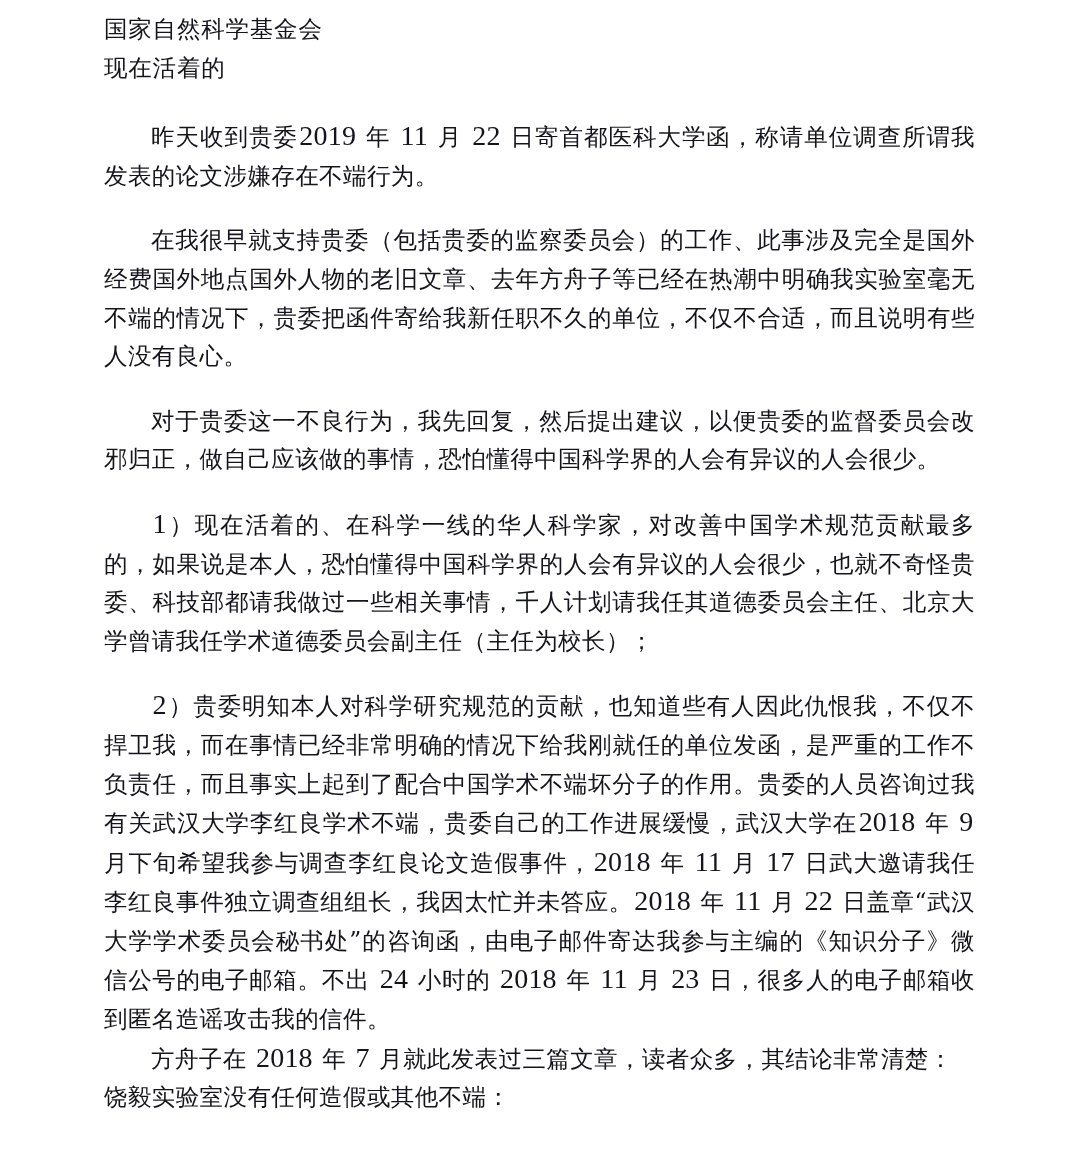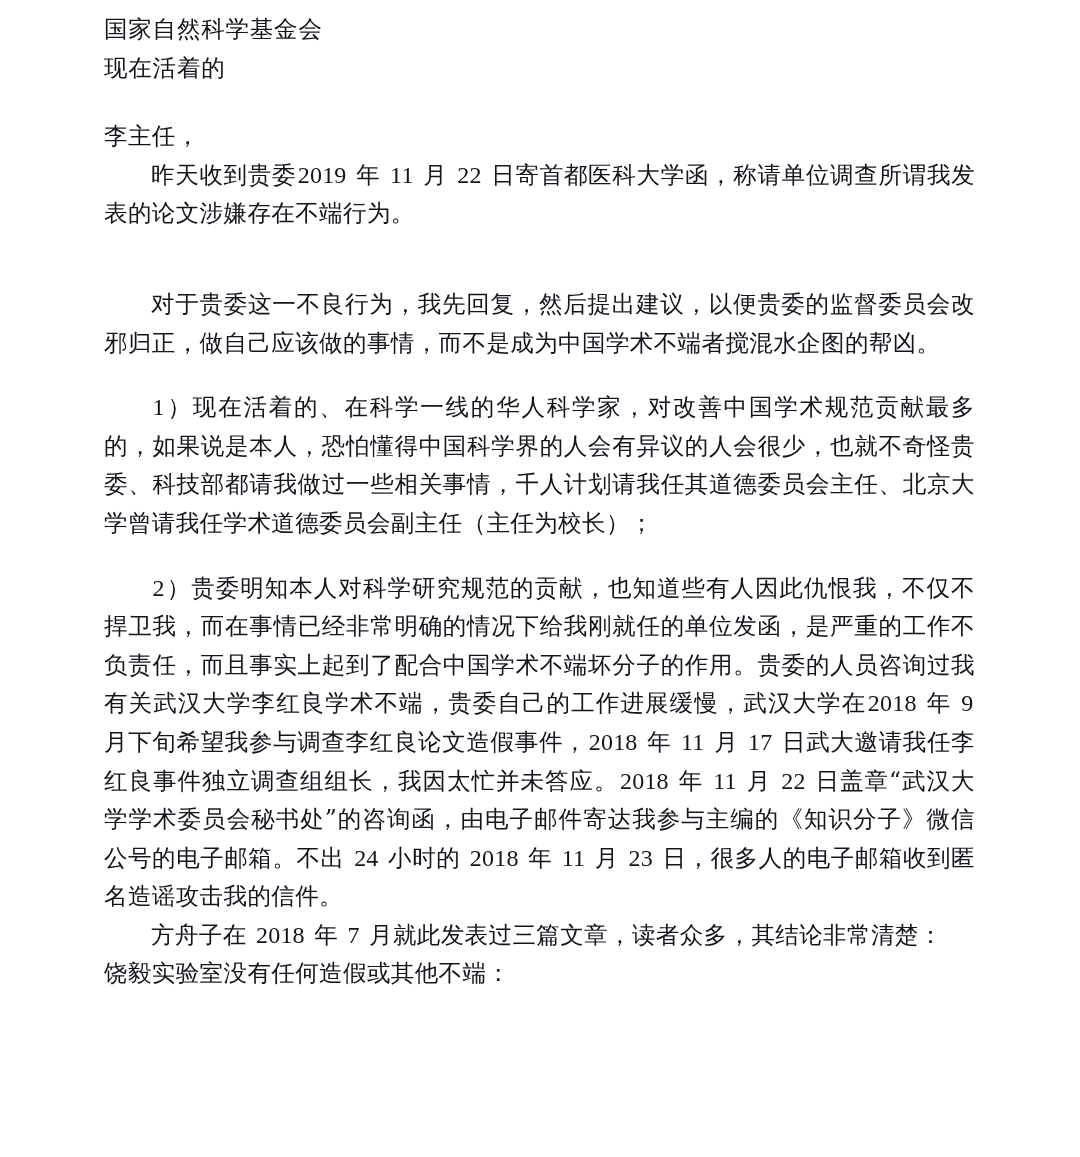--- a/index.html
+++ b/index.html
@@ -55,49 +55,49 @@
     text-indent: 2em;
   }
   .para-noindent {
     margin: 0;
     text-indent: 0;
   }
 
   
   .num {
     font-family: "Liberation Serif", "DejaVu Serif", serif;
-    font-size: 24px;
+    font-size: 28px;
     letter-spacing: 0.2px;
     padding: 0 1.5px;
   }
 </style>
 </head>
 <body>
 
 <div class="page">
 
   <div class="cn">
     <div class="hdr-line">国家自然科学基金会</div>
     <div class="hdr-line">现在活着的</div>
   </div>
 
   <div class="gap-lg"></div>
 
   <div class="cn">
 
-    <p class="blk para-noindent">李主任，</p>
 
     <p class="blk para">昨天收到贵委<span class="num">2019</span> 年 <span class="num">11</span> 月 <span class="num">22</span> 日寄首都医科大学函，称请单位调查所谓我发表的论文涉嫌存在不端行为。</p>
 
     <div class="gap-md"></div>
 
+    <p class="blk para">在我很早就支持贵委（包括贵委的监察委员会）的工作、此事涉及完全是国外经费国外地点国外人物的老旧文章、去年方舟子等已经在热潮中明确我实验室毫无不端的情况下，贵委把函件寄给我新任职不久的单位，不仅不合适，而且说明有些人没有良心。</p>
 
     <div class="gap-md"></div>
 
-    <p class="blk para">对于贵委这一不良行为，我先回复，然后提出建议，以便贵委的监督委员会改邪归正，做自己应该做的事情，而不是成为中国学术不端者搅混水企图的帮凶。</p>
+    <p class="blk para">对于贵委这一不良行为，我先回复，然后提出建议，以便贵委的监督委员会改邪归正，做自己应该做的事情，恐怕懂得中国科学界的人会有异议的人会很少。</p>
 
     <div class="gap-md"></div>
 
 
     <p class="blk para"><span class="num">1</span>）现在活着的、在科学一线的华人科学家，对改善中国学术规范贡献最多的，如果说是本人，恐怕懂得中国科学界的人会有异议的人会很少，也就不奇怪贵委、科技部都请我做过一些相关事情，千人计划请我任其道德委员会主任、北京大学曾请我任学术道德委员会副主任（主任为校长）；</p>
 
     <div class="gap-md"></div>
 
     <p class="blk para"><span class="num">2</span>）贵委明知本人对科学研究规范的贡献，也知道些有人因此仇恨我，不仅不捍卫我，而在事情已经非常明确的情况下给我刚就任的单位发函，是严重的工作不负责任，而且事实上起到了配合中国学术不端坏分子的作用。贵委的人员咨询过我有关武汉大学李红良学术不端，贵委自己的工作进展缓慢，武汉大学在<span class="num">2018</span> 年 <span class="num">9</span> 月下旬希望我参与调查李红良论文造假事件，<span class="num">2018</span> 年 <span class="num">11</span> 月 <span class="num">17</span> 日武大邀请我任李红良事件独立调查组组长，我因太忙并未答应。<span class="num">2018</span> 年 <span class="num">11</span> 月 <span class="num">22</span> 日盖章“武汉大学学术委员会秘书处”的咨询函，由电子邮件寄达我参与主编的《知识分子》微信公号的电子邮箱。不出 <span class="num">24</span> 小时的 <span class="num">2018</span> 年 <span class="num">11</span> 月 <span class="num">23</span> 日，很多人的电子邮箱收到匿名造谣攻击我的信件。</p>
 

